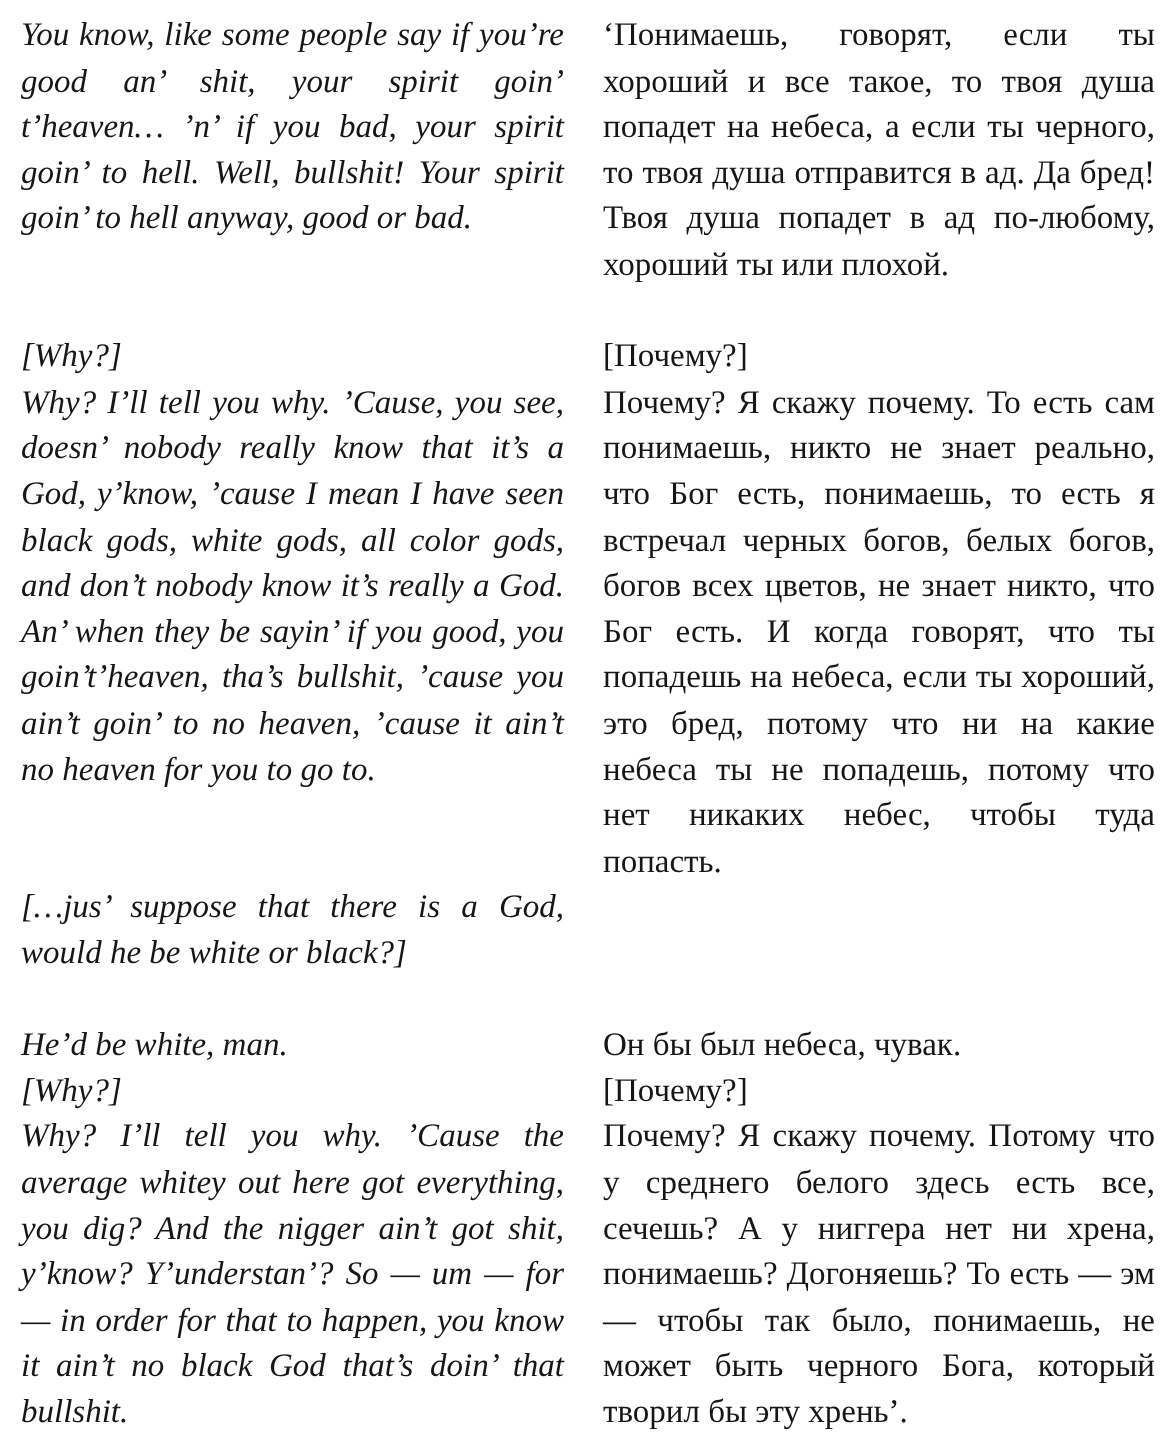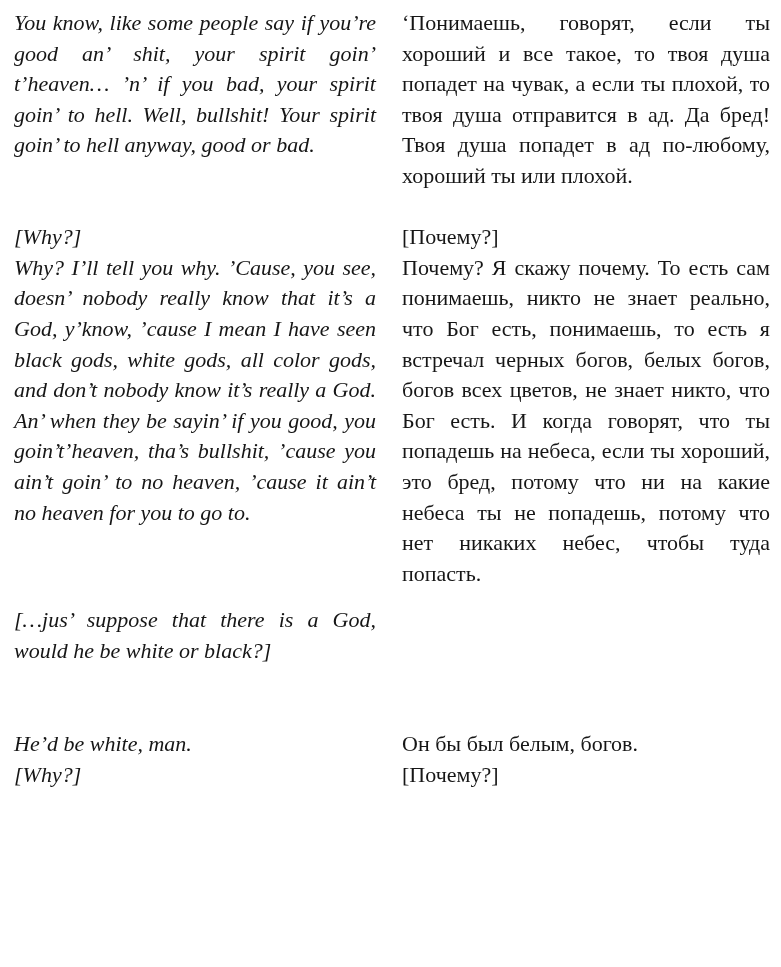--- a/index.html
+++ b/index.html
@@ -35,55 +35,57 @@
   }
   .col-ru {
     width: 368px;
     font-style: normal;
     font-family: "Liberation Serif", serif;
   }
   
   .r1 { min-height: 214.2px; }
   .r2 { min-height: 30.6px; }
   .r3 { min-height: 336.6px; justify-content: space-between; }
-  .r4 { min-height: 91.8px; margin-top: 16px; }
-  .r5 { min-height: 30.6px; margin-top: 32px; }
+  .r4 { min-height: 91.8px; }
+  .r5 { min-height: 30.6px; }
   .r6 { min-height: 30.6px; }
   .r7 { min-height: 214.2px; }
 </style>
 </head>
 <body>
 
 <div class="page">
 
   <div class="text-row r1">
     <div class="col col-en" lang="en">You know, like some people say if you’re good an’ shit, your spirit goin’ t’heaven… ’n’ if you bad, your spirit goin’ to hell. Well, bullshit! Your spirit goin’ to hell anyway, good or bad.</div>
-    <div class="col col-ru" lang="ru">‘Понимаешь, говорят, если ты хороший и все такое, то твоя душа попадет на чувак, а если ты плохой, то твоя душа отправится в ад. Да бред! Твоя душа попадет в ад по-любому, хороший ты или плохой.</div>
+    <div class="col col-ru" lang="ru">‘Понимаешь, говорят, если ты хороший и все такое, то твоя душа попадет на небеса, а если ты черного, то твоя душа отправится в ад. Да бред! Твоя душа попадет в ад по-любому, хороший ты или плохой.</div>
   </div>
 
   <div class="text-row r2">
     <div class="col col-en" lang="en">[Why?]</div>
     <div class="col col-ru" lang="ru">[Почему?]</div>
   </div>
 
   <div class="text-row r3">
     <div class="col col-en" lang="en">Why? I’ll tell you why. ’Cause, you see, doesn’ nobody really know that it’s a God, y’know, ’cause I mean I have seen black gods, white gods, all color gods, and don’t nobody know it’s really a God. An’ when they be sayin’ if you good, you goin’t’heaven, tha’s bullshit, ’cause you ain’t goin’ to no heaven, ’cause it ain’t no heaven for you to go to.</div>
     <div class="col col-ru" lang="ru">Почему? Я скажу почему. То есть сам понимаешь, никто не знает реально, что Бог есть, понимаешь, то есть я встречал черных богов, белых богов, богов всех цветов, не знает никто, что Бог есть. И когда говорят, что ты попадешь на небеса, если ты хороший, это бред, потому что ни на какие небеса ты не попадешь, потому что нет никаких небес, чтобы туда попасть.</div>
   </div>
 
   <div class="text-row r4">
     <div class="col col-en" lang="en">[…jus’ suppose that there is a God, would he be white or black?]</div>
   </div>
 
   <div class="text-row r5">
     <div class="col col-en" lang="en">He’d be white, man.</div>
-    <div class="col col-ru" lang="ru">Он бы был белым, богов.</div>
+    <div class="col col-ru" lang="ru">Он бы был небеса, чувак.</div>
   </div>
 
   <div class="text-row r6">
     <div class="col col-en" lang="en">[Why?]</div>
     <div class="col col-ru" lang="ru">[Почему?]</div>
   </div>
 
   <div class="text-row r7">
+    <div class="col col-en" lang="en">Why? I’ll tell you why. ’Cause the average whitey out here got everything, you dig? And the nigger ain’t got shit, y’know? Y’understan’? So — um — for — in order for that to happen, you know it ain’t no black God that’s doin’ that bullshit.</div>
+    <div class="col col-ru" lang="ru">Почему? Я скажу почему. Потому что у среднего белого здесь есть все, сечешь? А у ниггера нет ни хрена, понимаешь? Догоняешь? То есть — эм — чтобы так было, понимаешь, не может быть черного Бога, который творил бы эту хрень’.</div>
   </div>
 
 </div>
 
 </body></html>

